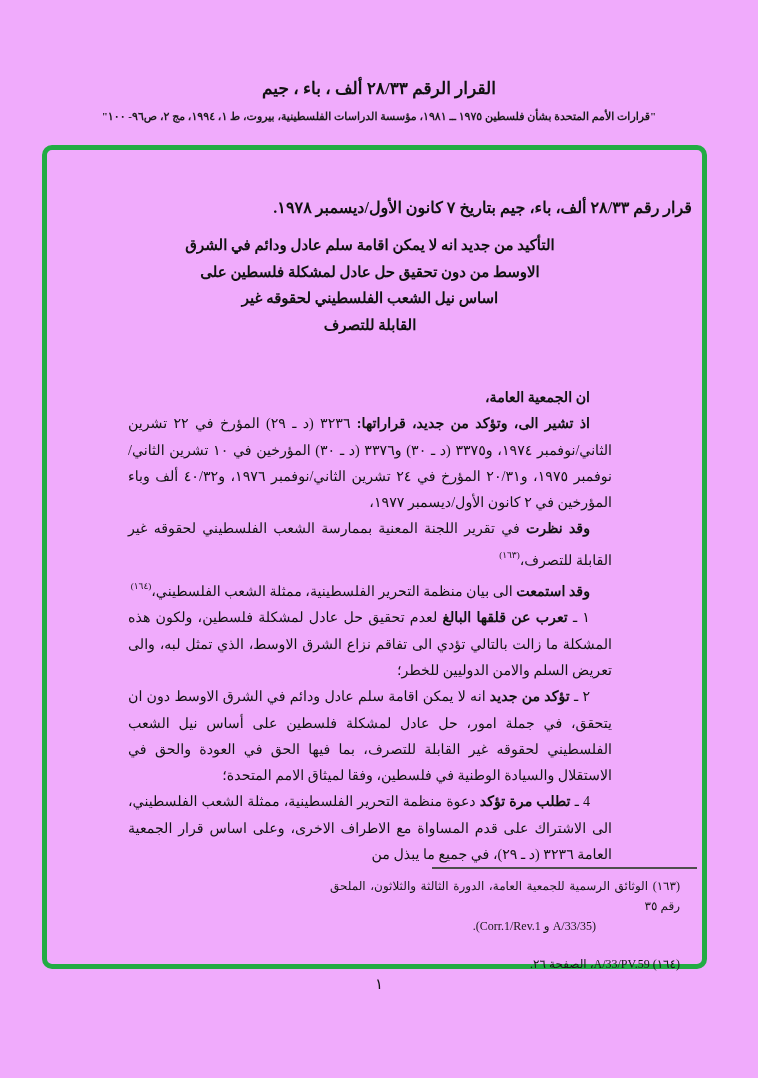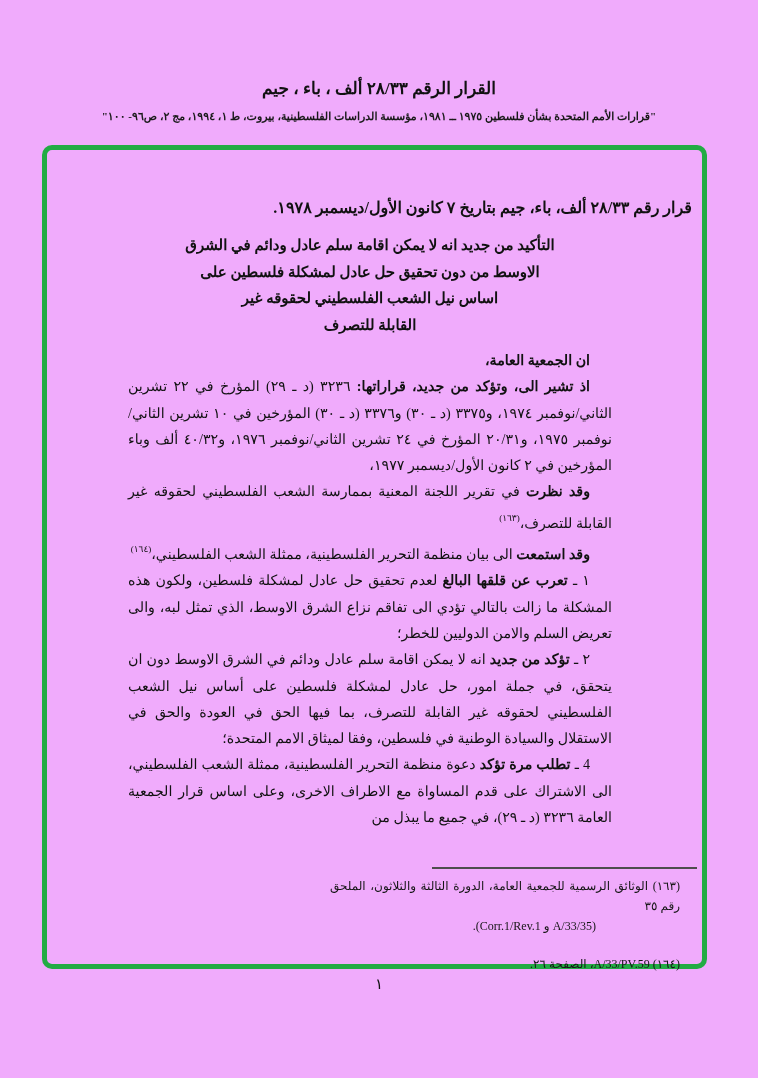--- a/index.html
+++ b/index.html
@@ -41,21 +41,21 @@
     text-align:center;
     font-size:15px;font-weight:bold;line-height:26.5px;
     white-space:pre-line;
   }
   .alef{
     top:343px;
     text-align:center;
     font-size:15px;font-weight:bold;
   }
   .bodytext{
-    top:347px;
+    top:384px;
     font-size:14.2px;line-height:26.3px;
     text-align:justify;
   }
   .bodytext p{margin:0;text-indent:22px;}
   .b{font-weight:bold;}
   .sup{font-size:9px;vertical-align:7px;}
   .fn-sep{
     position:absolute;left:432px;top:867px;
     width:265px;height:2px;background:#4d4d4d;
   }

